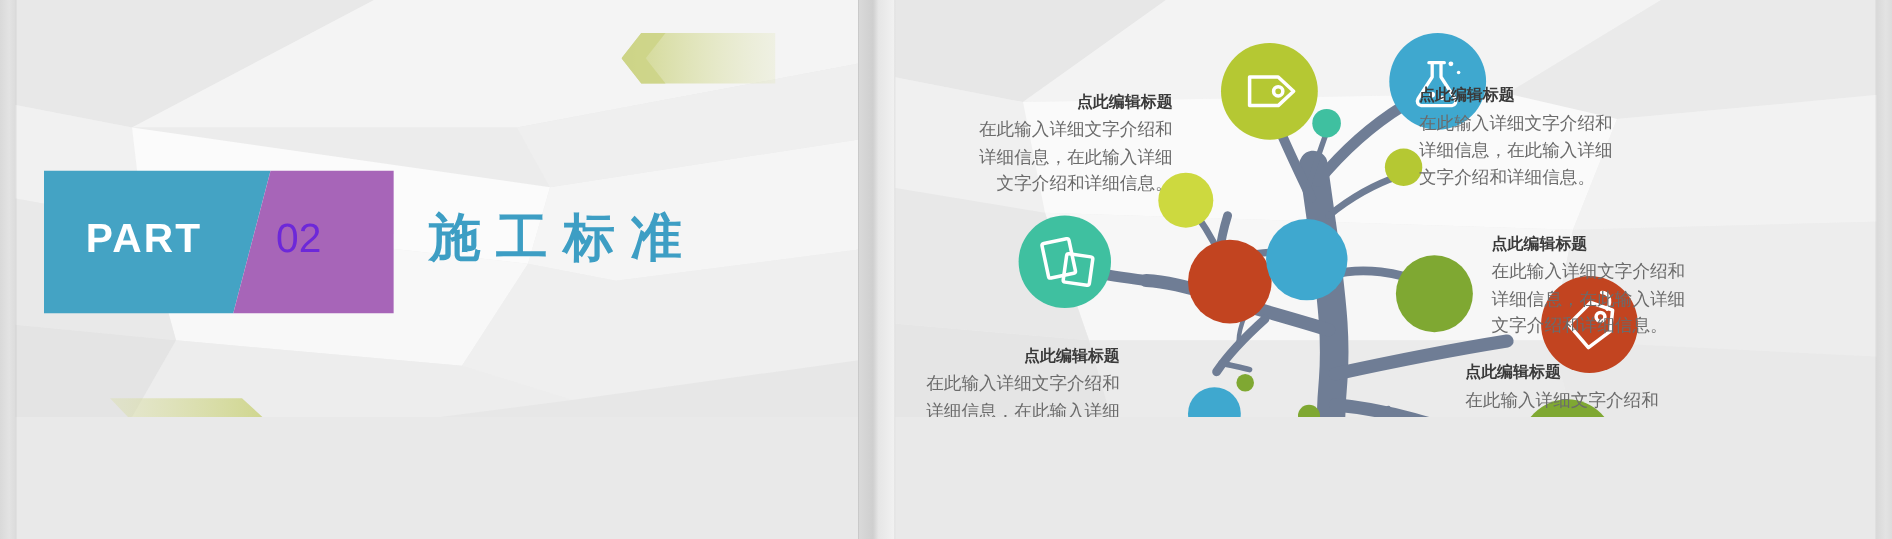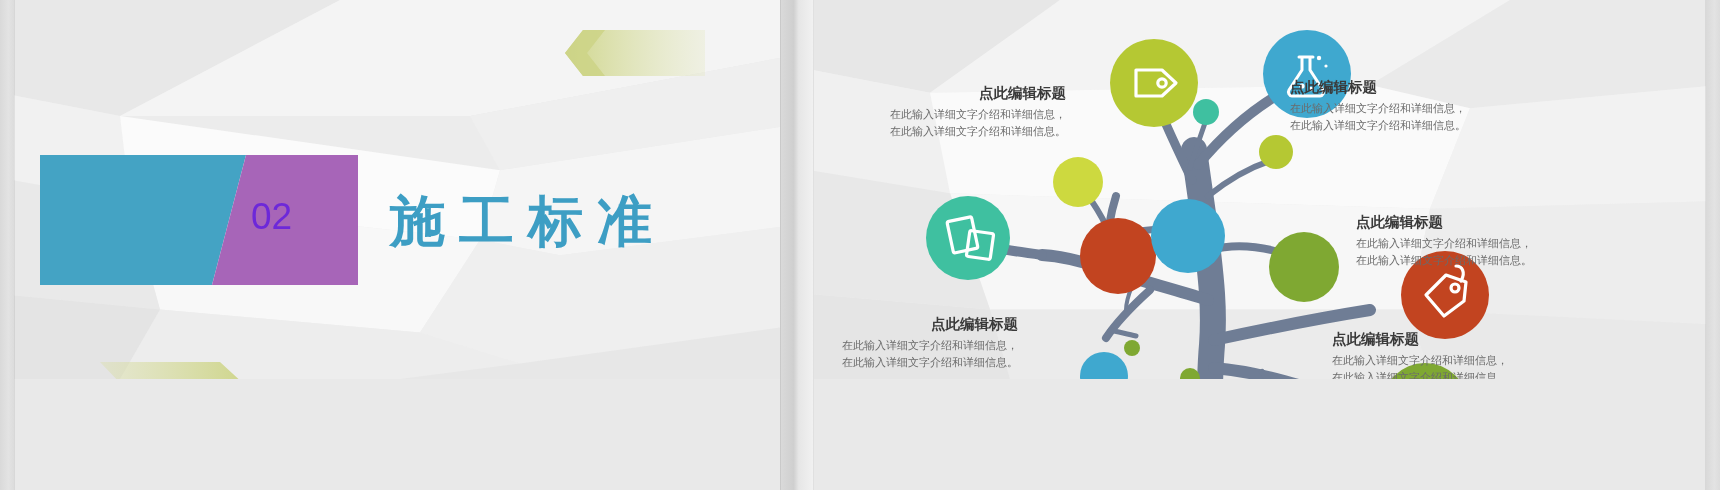--- a/index.html
+++ b/index.html
@@ -74,21 +74,21 @@
     font-size: 37px;
     font-weight: normal;
     color: #6d28d9;
     font-family: "Liberation Sans", sans-serif;
     text-align: right;
   }
   #slide-title {
     position: absolute;
     left: 390px;
     top: 185px;
-    font-size: 55px;
+    font-size: 47px;
     font-weight: bold;
     color: #3d9ec4;
     letter-spacing: 14px;
     font-family: "DejaVu Sans", "Liberation Sans", sans-serif;
     white-space: nowrap;
   }
 
   
   .deco-arrow { position: absolute; }
 
@@ -104,21 +104,21 @@
   .callout { position: absolute; width: 178px; }
   .callout .c-title {
     font-size: 14.5px;
     font-weight: bold;
     color: #3a3a3a;
     line-height: 1.3;
     margin-bottom: 3px;
     font-family: "DejaVu Sans", "Liberation Sans", sans-serif;
   }
   .callout .c-body {
-    font-size: 11px;
+    font-size: 16px;
     color: #6b6b6b;
     line-height: 1.55;
     font-family: "DejaVu Serif", "Liberation Serif", serif;
   }
   .align-right { text-align: right; }
   .align-left  { text-align: left; }
 
   
   #callout-1 { left: 78px;  top: 84px;  }   
   #callout-2 { left: 480px; top: 78px;  }   
@@ -175,20 +175,21 @@
           <stop offset="1" stop-color="#cdd486" stop-opacity="0.95"></stop>
         </linearGradient>
       </defs>
       <polygon points="0,2 120,2 145,25 120,48 0,48 22,25" fill="url(#arrg2)"></polygon>
     </svg>
 
     <svg id="part-banner" viewBox="0 0 318 130">
       <polygon points="0,0 206,0 172,130 0,130" fill="#44a3c4"></polygon>
       <polygon points="206,0 318,0 318,130 172,130" fill="#a765b8"></polygon>
     </svg>
+    <div class="part-label">PART</div>
     <div class="part-number">02</div>
     <div id="slide-title">施工标准</div>
   </div>
 
   <div class="panel" id="panel-right">
     <div class="panel-bg">
       <svg viewBox="0 0 910 490" preserveAspectRatio="none">
         <rect x="0" y="0" width="910" height="490" fill="#efefef"></rect>
         <polygon points="0,0 250,0 120,120 0,90" fill="#e7e7e7"></polygon>
         <polygon points="250,0 700,0 560,110 120,120" fill="#f3f3f3"></polygon>

